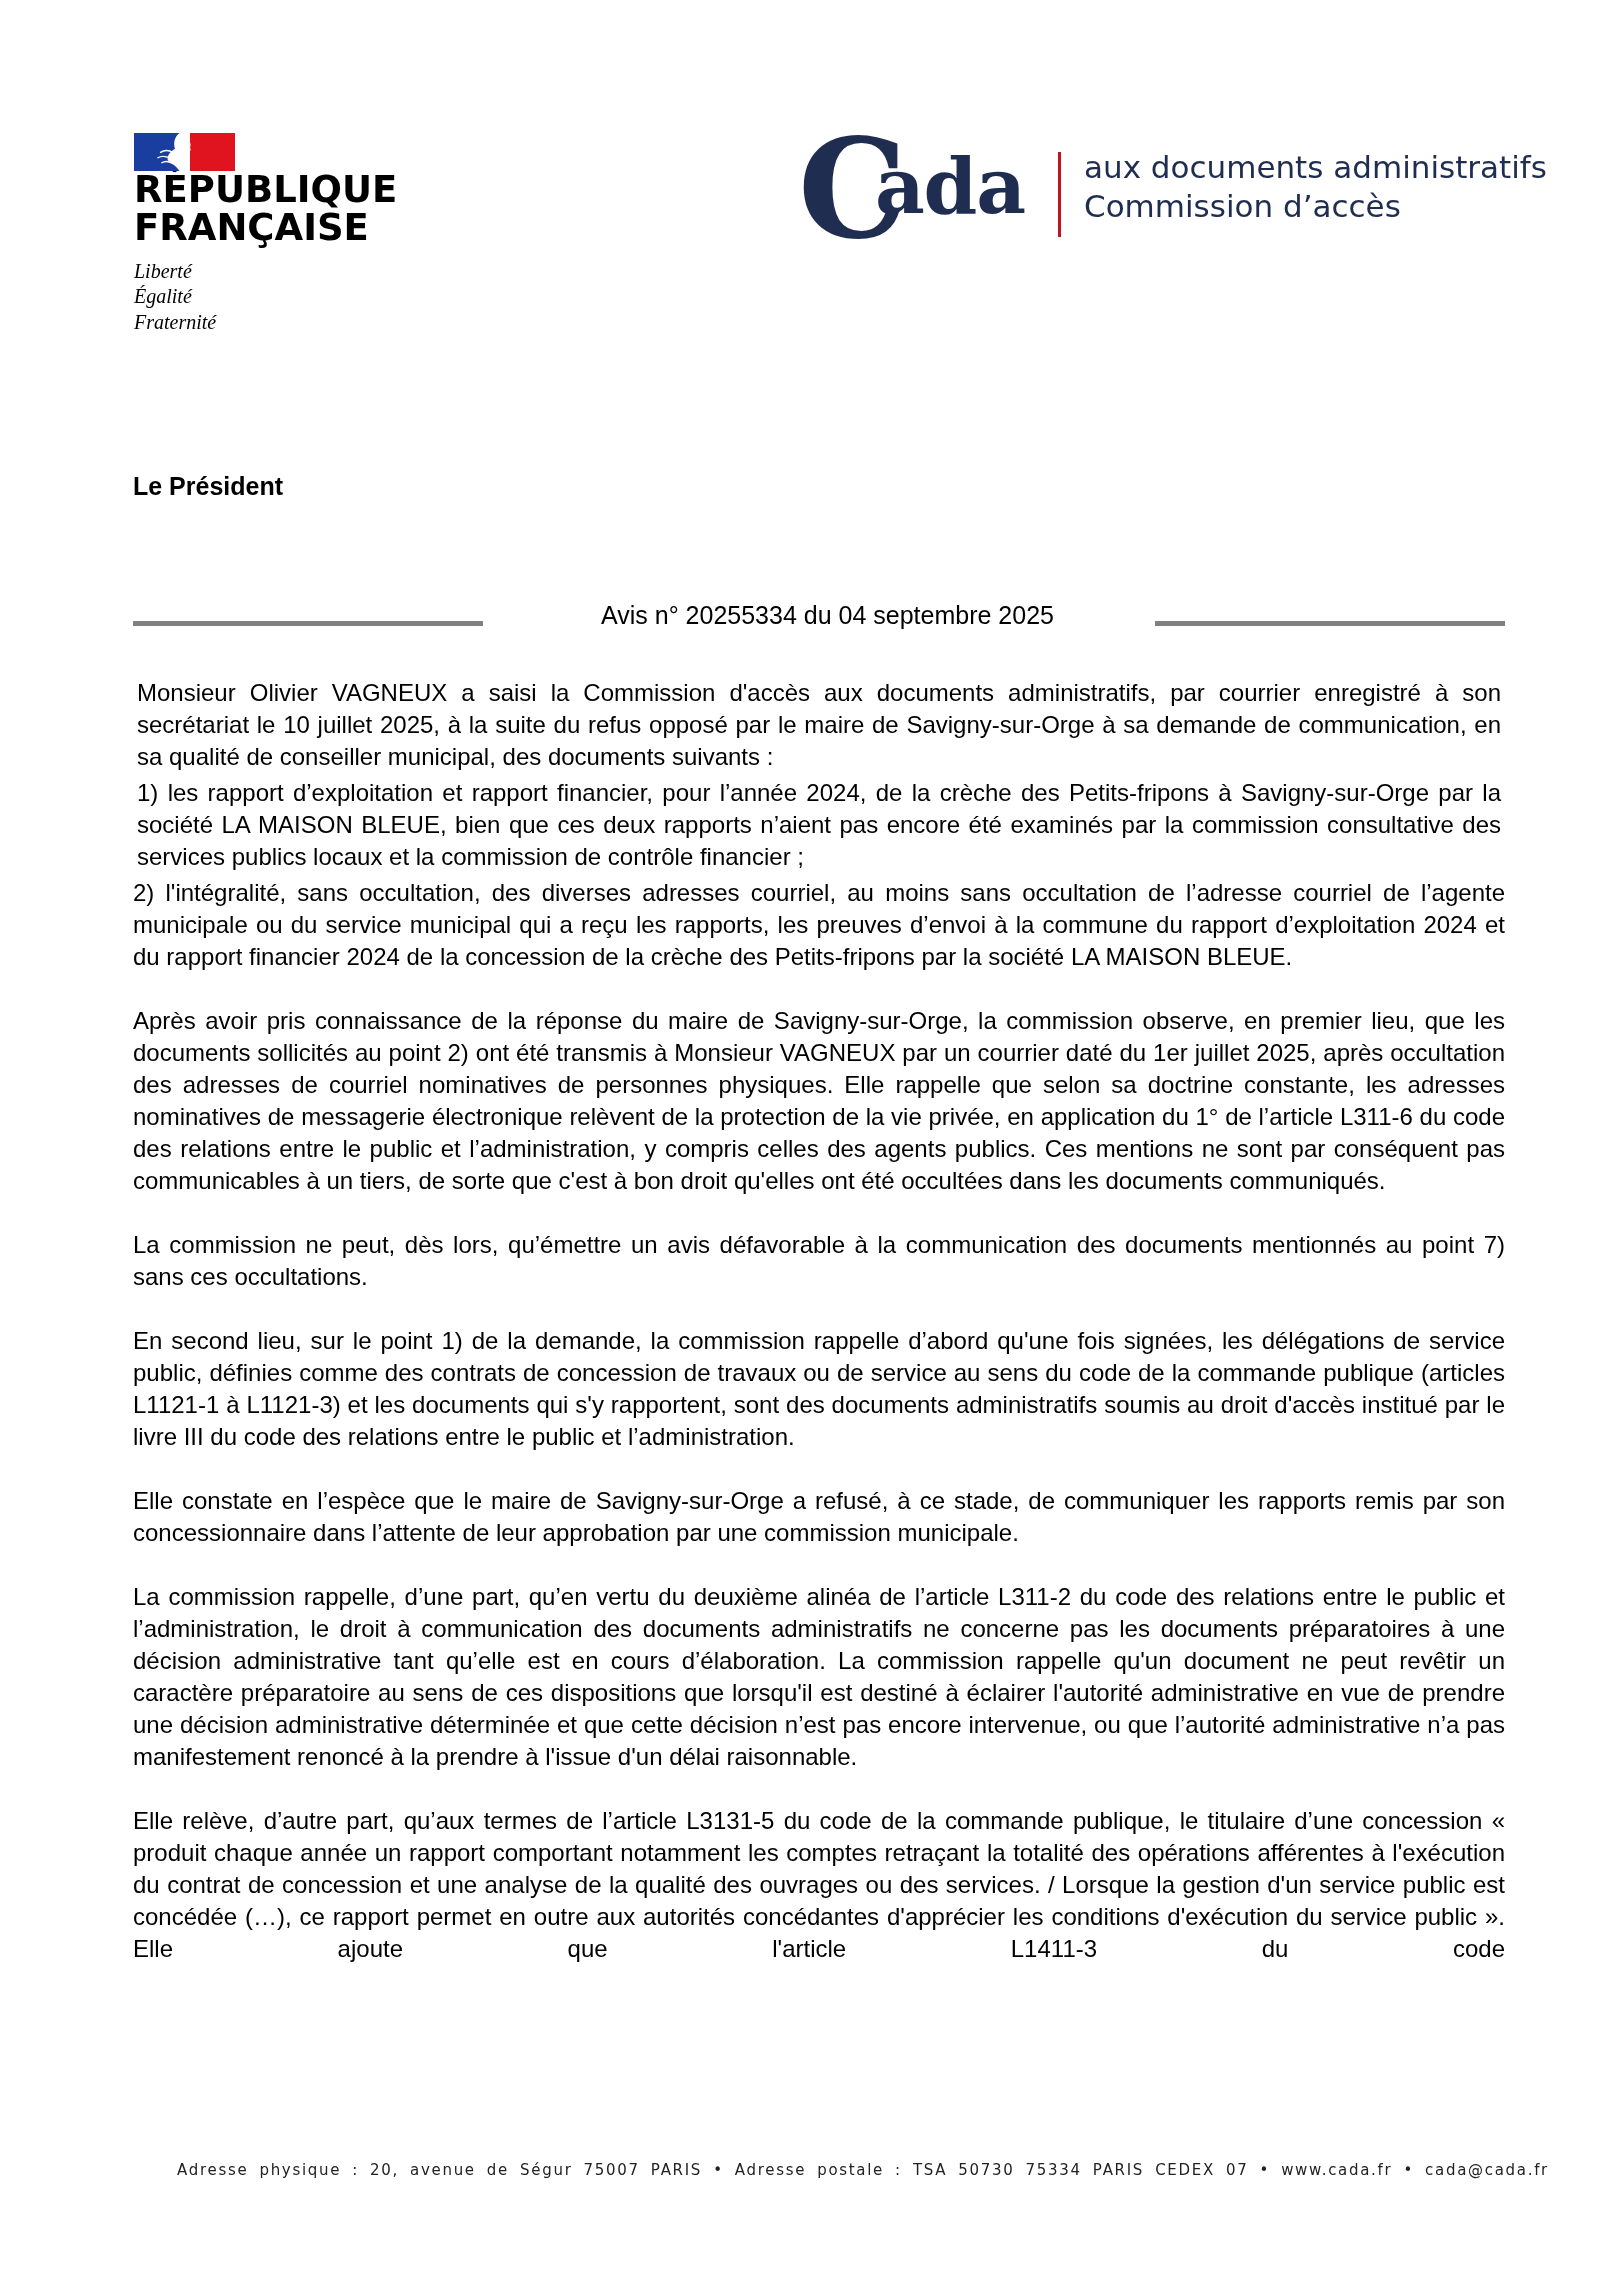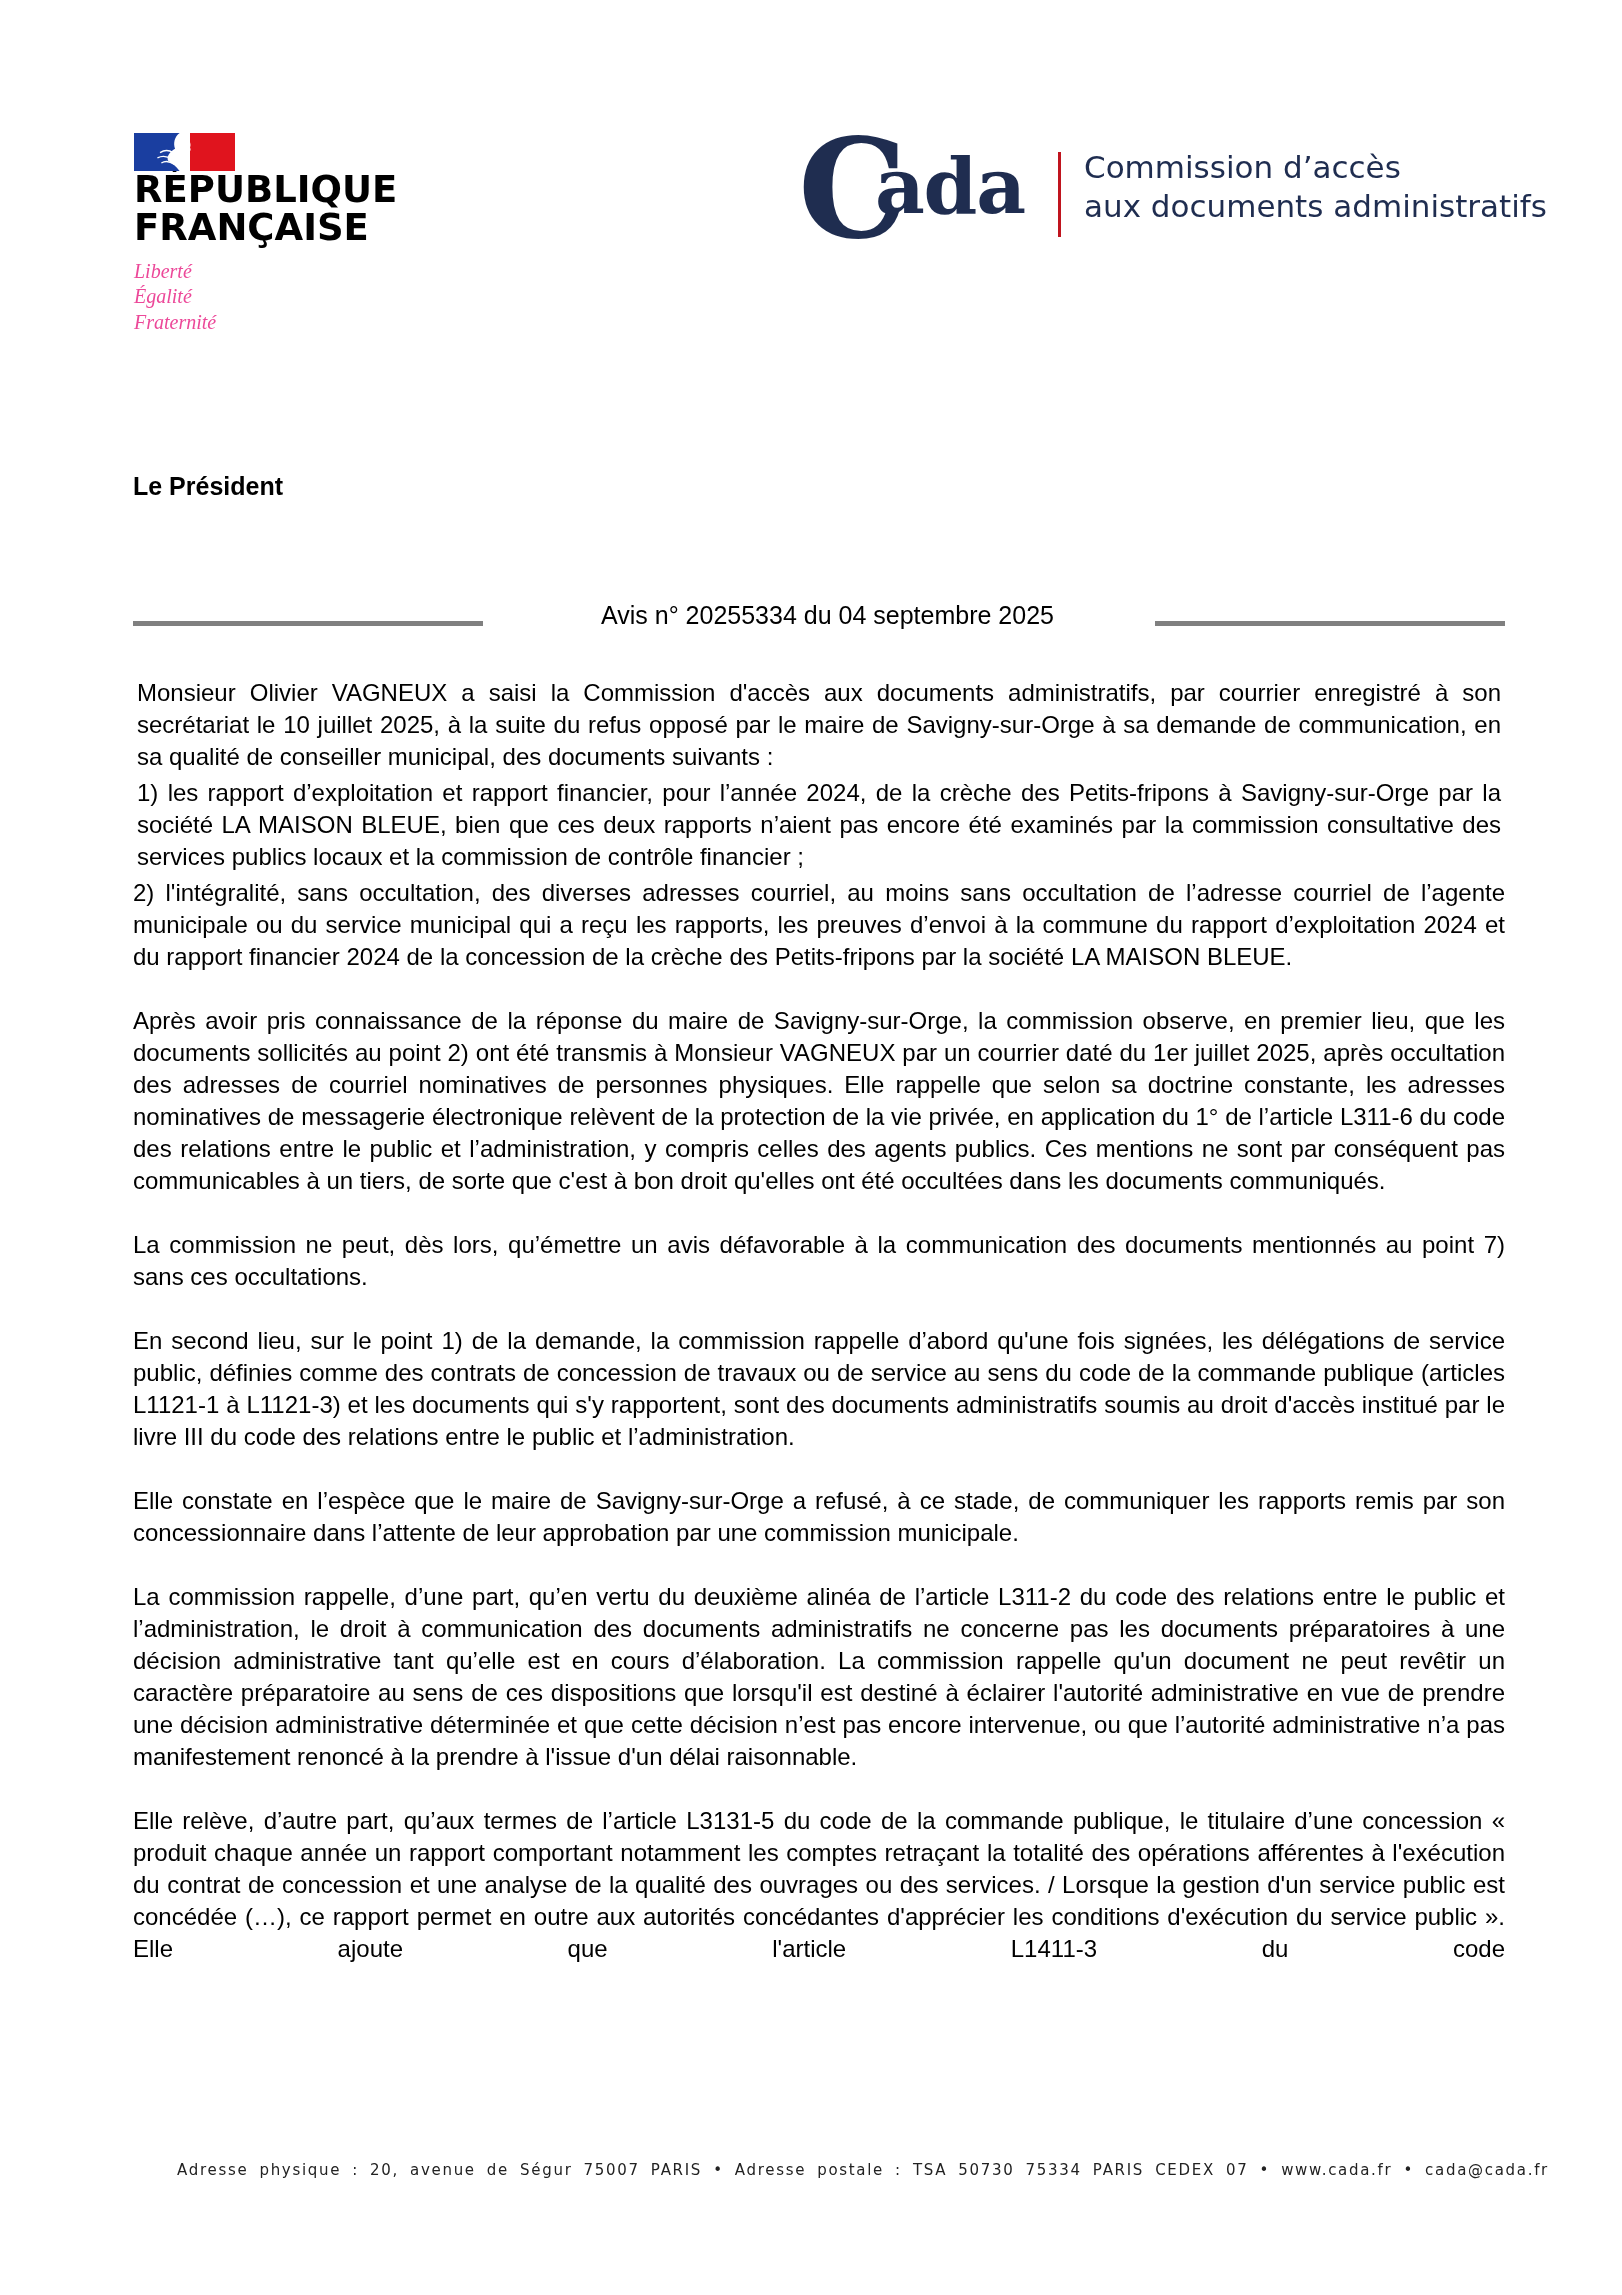--- a/index.html
+++ b/index.html
@@ -9,21 +9,21 @@
   
   .rf-logo { position: absolute; left: 134px; top: 133px; }
   .rf-flag { width: 101px; height: 38px; position: relative; overflow: hidden; }
   .rf-flag .blue { position: absolute; left: 0; top: 0; width: 46px; height: 38px; background: #1a3ea0; }
   .rf-flag .white { position: absolute; left: 46px; top: 0; width: 9.8px; height: 38px; background: #ffffff; }
   .rf-flag .red { position: absolute; left: 56px; top: 0; width: 46px; height: 38px; background: #e0141e; }
   .rf-flag svg { position: absolute; left: 0; top: 0; }
   .rf-name { font-family: "DejaVu Sans", sans-serif; font-weight: bold;
              font-size: 37px; line-height: 38px; letter-spacing: 0px; color: #000; }
   .rf-motto { margin-top: 11.8px; font-family: "Liberation Serif", serif; font-style: italic;
-              font-size: 20px; line-height: 25.5px; color: #ec4899; }
+              font-size: 20px; line-height: 25.5px; color: #000000; }
 
   
   .cada-logo { position: absolute; left: 798px; top: 134px; width: 707px; height: 108px; }
   .cada-wordmark { position: absolute; left: 0; top: 0; height: 108px; }
   .cada-C { position: absolute; left: 0; top: -3.9px; font-family: "DejaVu Serif", serif; font-weight: bold;
             font-size: 137px; line-height: 118px; color: #1f2d50; }
   .cada-ada { position: absolute; left: 77px; top: 13px; font-family: "DejaVu Serif", serif; font-weight: bold;
               font-size: 77px; line-height: 79px; color: #1f2d50; letter-spacing: -1.3px; }
   .cada-sep { position: absolute; left: 260px; top: 17.7px; width: 2.6px; height: 85px; background: #c0141e; }
   .cada-text { position: absolute; left: 286px; top: 14.4px; font-family: "DejaVu Sans", sans-serif;
@@ -70,22 +70,22 @@
   </div>
 </div>
 
 <div class="cada-logo">
   <div class="cada-wordmark">
     <span class="cada-C">C</span>
     <span class="cada-ada">ada</span>
   </div>
   <div class="cada-sep"></div>
   <div class="cada-text">
+    <div>aux documents administratifs</div>
     <div>Commission d’accès</div>
-    <div>aux documents administratifs</div>
   </div>
 </div>
 
 <div class="president">Le Président</div>
 
 <div class="avis-row">
   <div class="avis-rule left"></div>
   <div class="avis-title">Avis n° 20255334 du 04 septembre 2025</div>
   <div class="avis-rule right"></div>
 </div>

